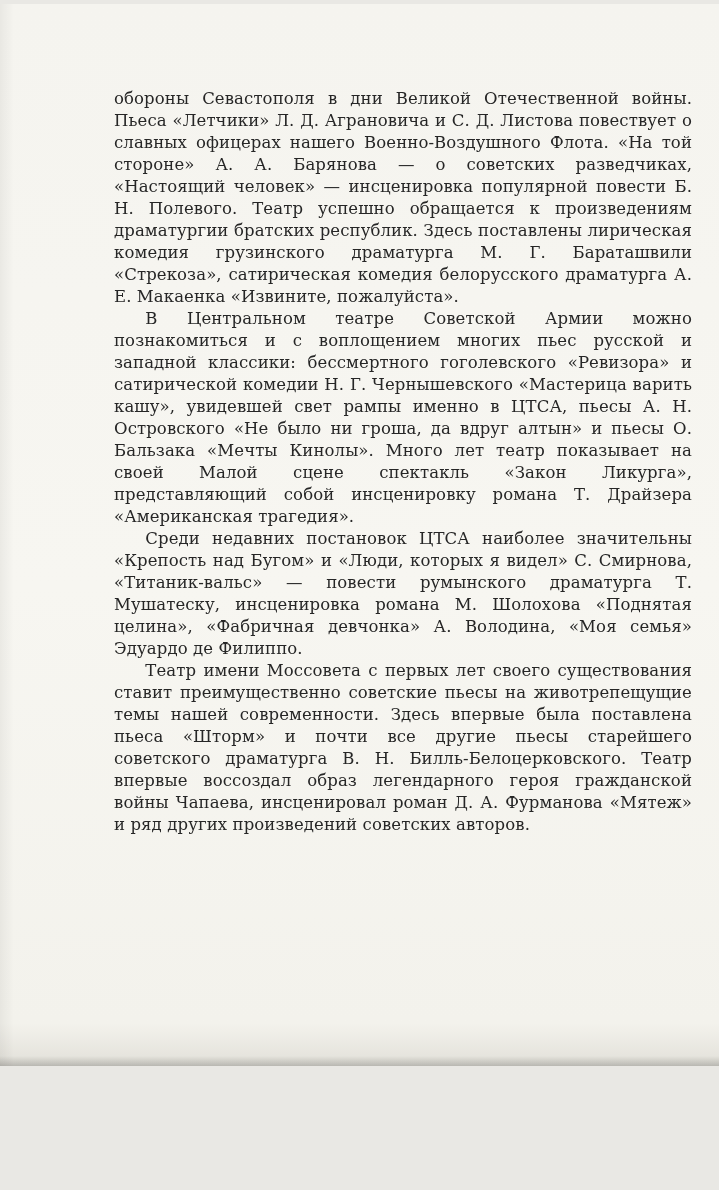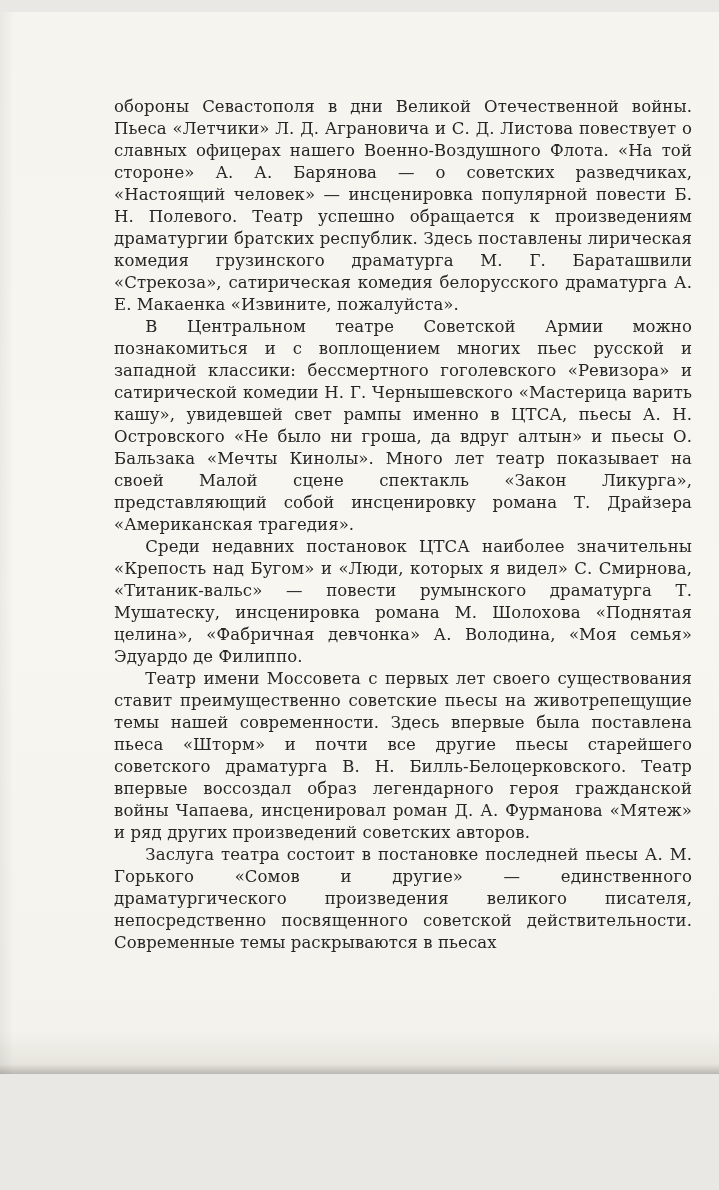--- a/index.html
+++ b/index.html
@@ -4,21 +4,21 @@
 <style>
   html, body {
     margin: 0;
     padding: 0;
     background: #e9e8e4;
   }
   .scan-page {
     position: relative;
     width: 719px;
     height: 1062px;
-    margin: 12px auto;
+    margin: 4px auto;
     background: linear-gradient(180deg, #f5f4ef 0%, #f7f6f1 55%, #f3f2ec 96%, #e2e0d9 100%);
     overflow: hidden;
     font-family: "DejaVu Serif", "Liberation Serif", serif;
     color: #262626;
   }
   .text-block {
     position: absolute;
     top: 84px;
     left: 114px;
     width: 578px;
@@ -67,19 +67,18 @@
 <body>
 
 <div class="scan-page">
   <div class="gutter-shade"></div>
 
   <div class="text-block">
     <p>обороны Севастополя в дни Великой Отечественной войны. Пьеса «Летчики» Л. Д. Аграновича и С. Д. Листова повествует о славных офицерах нашего Военно-Воздушного Флота. «На той стороне» А. А. Барянова — о советских разведчиках, «Настоящий человек» — инсценировка популярной повести Б. Н. Полевого. Театр успешно обращается к произведениям драматургии братских республик. Здесь поставлены лирическая комедия грузинского драматурга М. Г. Бараташвили «Стрекоза», сатирическая комедия белорусского драматурга А. Е. Макаенка «Извините, пожалуйста».</p>
     <p>В Центральном театре Советской Армии можно познакомиться и с воплощением многих пьес русской и западной классики: бессмертного гоголевского «Ревизора» и сатирической комедии Н. Г. Чернышевского «Мастерица варить кашу», увидевшей свет рампы именно в ЦТСА, пьесы А. Н. Островского «Не было ни гроша, да вдруг алтын» и пьесы О. Бальзака «Мечты Кинолы». Много лет театр показывает на своей Малой сцене спектакль «Закон Ликурга», представляющий собой инсценировку романа Т. Драйзера «Американская трагедия».</p>
     <p>Среди недавних постановок ЦТСА наиболее значительны «Крепость над Бугом» и «Люди, которых я видел» С. Смирнова, «Титаник-вальс» — повести румынского драматурга Т. Мушатеску, инсценировка романа М. Шолохова «Поднятая целина», «Фабричная девчонка» А. Володина, «Моя семья» Эдуардо де Филиппо.</p>
     <p>Театр имени Моссовета с первых лет своего существования ставит преимущественно советские пьесы на животрепещущие темы нашей современности. Здесь впервые была поставлена пьеса «Шторм» и почти все другие пьесы старейшего советского драматурга В. Н. Билль-Белоцерковского. Театр впервые воссоздал образ легендарного героя гражданской войны Чапаева, инсценировал роман Д. А. Фурманова «Мятеж» и ряд других произведений советских авторов.</p>
-    <p>Заслуга театра состоит в постановке последней пьесы А. М. Горького «Сомов и другие» — единственного драматургического произведения великого писателя, непосредственно посвященного советской действительности. Современные темы раскрываются в пьесах</p>
   </div>
 
   <div class="page-number">386</div>
 
   <div class="bottom-shade"></div>
 </div>
 
 </body></html>

